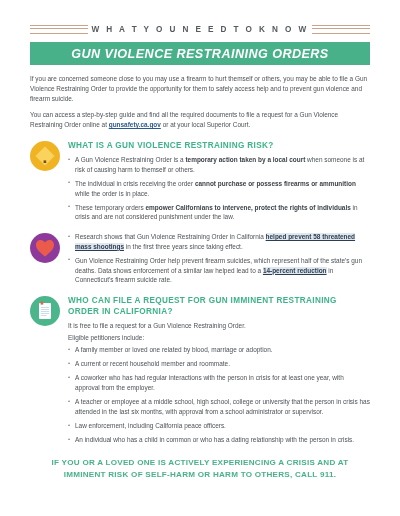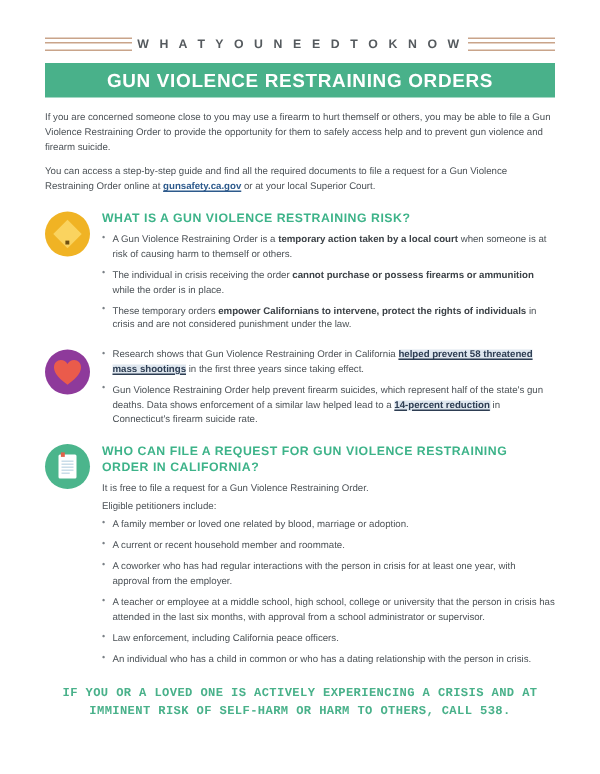--- a/index.html
+++ b/index.html
@@ -54,20 +54,21 @@
   }
 
   
   .title-bar {
     margin-top: 5px;
     background: #49b18a;
     height: 23px;
     display: flex;
     align-items: center;
     justify-content: center;
+    font-style: italic;
   }
   .title-bar-text {
     color: #ffffff;
     font-size: 12.6px;
     font-weight: bold;
     letter-spacing: 0.45px;
   }
 
   
   .intro {
@@ -155,21 +156,20 @@
 
   
   .cta {
     margin-top: 12px;
     text-align: center;
     color: #49b18a;
     font-size: 8.1px;
     font-weight: bold;
     line-height: 1.45;
     letter-spacing: 0.25px;
-    font-family: Liberation Mono, monospace;
   }
 </style>
 </head>
 <body>
 
 <div class="page">
 
   <div class="eyebrow">
     <span class="eyebrow-rule"></span>
     <span class="eyebrow-text">W H A T   Y O U   N E E D   T O   K N O W</span>
@@ -230,32 +230,32 @@
             <rect x="11" y="11" width="8" height="0.95"></rect>
             <rect x="11" y="13" width="8" height="0.95"></rect>
             <rect x="11" y="15" width="8" height="0.95"></rect>
             <rect x="11" y="17" width="8" height="0.95"></rect>
             <rect x="11" y="19" width="5.5" height="0.95"></rect>
           </g>
         </svg>
       </div>
     </div>
     <div class="section-body">
-      <h2 class="section-heading">WHO CAN FILE A REQUEST FOR GUN VIOLENCE RESTRAINING ORDER IN CALIFORNIA?</h2>
+      <h2 class="section-heading">WHO CAN FILE A REQUEST FOR GUN IMMINENT RESTRAINING ORDER IN CALIFORNIA?</h2>
       <p class="section-lead">It is free to file a request for a Gun Violence Restraining Order.</p>
       <p class="section-lead">Eligible petitioners include:</p>
       <ul class="bullets sub-list">
         <li>A family member or loved one related by blood, marriage or adoption.</li>
         <li>A current or recent household member and roommate.</li>
         <li>A coworker who has had regular interactions with the person in crisis for at least one year, with approval from the employer.</li>
         <li>A teacher or employee at a middle school, high school, college or university that the person in crisis has attended in the last six months, with approval from a school administrator or supervisor.</li>
         <li>Law enforcement, including California peace officers.</li>
         <li>An individual who has a child in common or who has a dating relationship with the person in crisis.</li>
       </ul>
     </div>
   </div>
 
   <div class="cta">
     <div>IF YOU OR A LOVED ONE IS ACTIVELY EXPERIENCING A CRISIS AND AT</div>
-    <div>IMMINENT RISK OF SELF-HARM OR HARM TO OTHERS, CALL 538.</div>
+    <div>IMMINENT RISK OF SELF-HARM OR HARM TO OTHERS, CALL 911.</div>
   </div>
 
 </div>
 
 </body></html>

